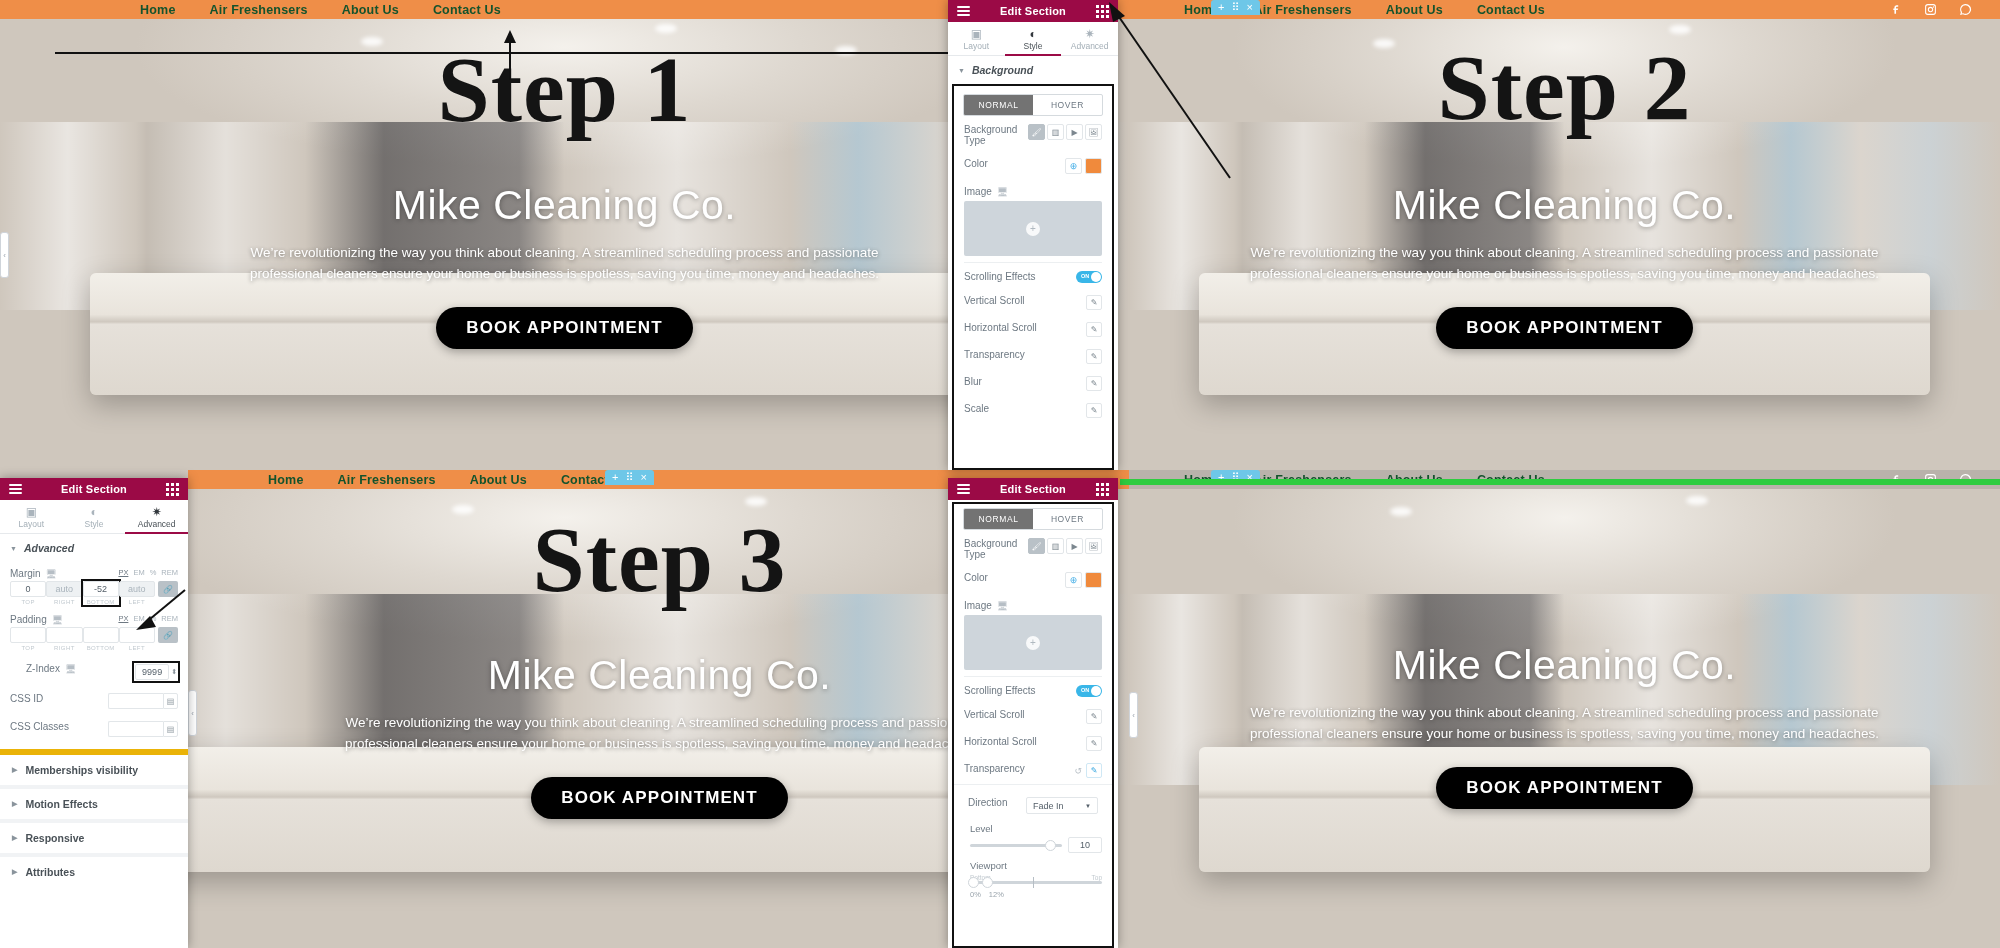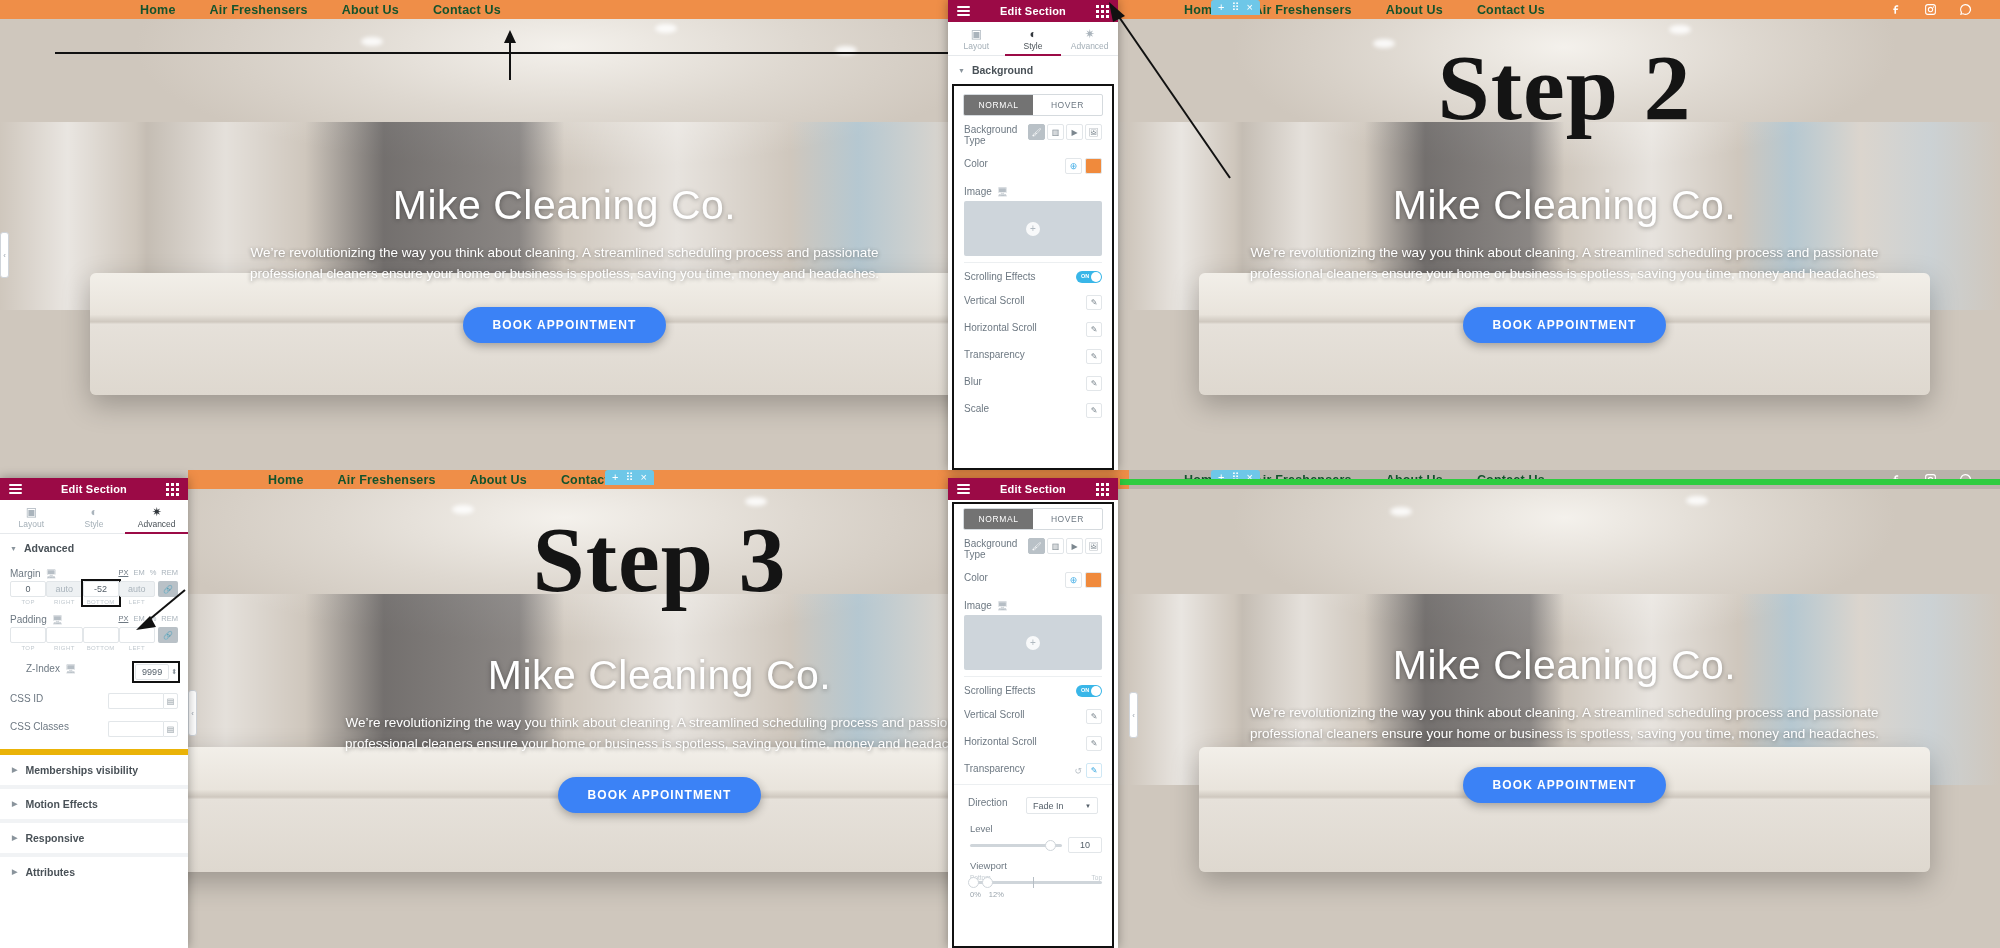--- a/index.html
+++ b/index.html
@@ -49,22 +49,22 @@
     font-family:"Liberation Serif", serif; font-weight:700;
     font-size:94px; line-height:1; color:#141414; letter-spacing:1px; z-index:4;
     text-shadow:0 1px 0 rgba(255,255,255,.12);
   }
   .hero{ position:absolute; left:0; right:0; top:182px; text-align:center; z-index:5; color:#fff; }
   .hero h1{ font-family:"Liberation Sans", sans-serif; font-weight:400; font-size:41px; letter-spacing:.5px;
     text-shadow:0 1px 5px rgba(0,0,0,.35); }
   .hero p{ margin-top:14px; font-size:13.5px; line-height:1.55; max-width:690px; margin-left:auto;margin-right:auto;
     text-shadow:0 1px 4px rgba(0,0,0,.45); }
   .bookbtn{
-    display:inline-block; margin-top:22px; background:#3b82f6; color:#fff;
-    font-size:12px; font-weight:700; letter-spacing:1.1px;
+    display:inline-block; margin-top:22px; background:#000000; color:#fff;
+    font-size:17px; font-weight:700; letter-spacing:1.1px;
     padding:11px 30px; border-radius:22px; box-shadow:0 3px 10px rgba(0,0,0,.3);
   }
   .blackline{ position:absolute; height:2px; background:#111; z-index:7; }
   .sec-toolbar{
     position:absolute; z-index:9; background:#6ec7e8; color:#fff;
     border-radius:3px 3px 0 0; display:flex; align-items:center; gap:7px;
     padding:2px 7px; font-size:10px; height:15px;
   }
   .sec-toolbar .ic{ line-height:1; font-size:11px; }
   .edge-handle{
@@ -87,21 +87,21 @@
   .hamb{ width:13px; }
   .hamb i{ display:block; height:2px; background:#fff; margin:2px 0; border-radius:1px; }
   .grid9{ display:grid; grid-template-columns:repeat(3,3px); gap:2px; }
   .grid9 i{ width:3px;height:3px;background:#fff;display:block; }
   .tabs{ display:flex; border-bottom:1px solid #e6e9ec; background:#fff; flex:0 0 auto; }
   .tab{ flex:1; text-align:center; padding:5px 0 4px; color:#a4afb7; font-size:8.5px; position:relative; }
   .tab .gi{ display:block; font-size:12px; line-height:14px; color:#aab4bc; }
   .tab.active{ color:#495157; }
   .tab.active .gi{ color:#33383d; }
   .tab.active:after{ content:""; position:absolute; left:0;right:0;bottom:-1px;height:2px;background:#9b0a46; }
-  .sec-title{ display:flex; align-items:center; gap:7px; padding:8px 10px; color:#495157; font-weight:700; font-size:10.5px; }
+  .sec-title{ display:flex; align-items:center; gap:7px; padding:8px 10px; color:#495157; font-weight:700; font-size:10.5px;font-style:italic; }
   .caret{ font-size:7px; color:#8a949c; }
   .panel-body{ flex:1 1 auto; overflow:hidden; background:#fff; position:relative; }
   .hl-box{ border:2px solid #111; margin:0 4px; }
   .normalhover{ display:flex; margin:8px 9px 2px; border:1px solid #d5dade; border-radius:2px; overflow:hidden; }
   .normalhover div{ flex:1; text-align:center; font-size:8.5px; padding:5px 0; letter-spacing:.6px; color:#6d7882; }
   .normalhover .on{ background:#737373; color:#fff; }
   .row{ display:flex; align-items:flex-start; justify-content:space-between; padding:6px 10px; }
   .row .lab{ font-size:10px; color:#6d7882; display:flex; align-items:center; gap:5px; }
   .mon{ font-size:9px; color:#b6bec5; }
   .btn-group{ display:flex; gap:2px; }
@@ -178,20 +178,21 @@
           </svg>
         <svg viewBox="0 0 24 24">
             <path d="M7 2h10a5 5 0 015 5v10a5 5 0 01-5 5H7a5 5 0 01-5-5V7a5 5 0 015-5zm0 2a3 3 0 00-3 3v10a3 3 0 003 3h10a3 3 0 003-3V7a3 3 0 00-3-3H7zm5 3a5 5 0 110 10 5 5 0 010-10zm0 2a3 3 0 100 6 3 3 0 000-6zm5.5-2.8a1.2 1.2 0 110 2.4 1.2 1.2 0 010-2.4z"></path>
           </svg>
         <svg viewBox="0 0 24 24">
             <path d="M12 2a10 10 0 00-8.6 15L2 22l5.2-1.4A10 10 0 1012 2zm0 2a8 8 0 11-4.1 14.9l-.3-.2-2.6.7.7-2.5-.2-.3A8 8 0 0112 4zm-3.4 4c-.2 0-.5.1-.7.4-.3.3-.9.9-.9 2.1s.9 2.4 1 2.6c.1.2 1.7 2.7 4.2 3.7 2 .8 2.4.6 2.9.6.5 0 1.5-.6 1.7-1.2.2-.6.2-1.1.1-1.2 0-.1-.2-.2-.5-.3l-1.7-.8c-.2-.1-.4-.1-.6.1l-.7.9c-.1.2-.3.2-.5.1-.3-.1-1.2-.4-2.2-1.4-.8-.7-1.3-1.6-1.5-1.8-.1-.2 0-.4.1-.5l.4-.5c.1-.2.2-.3.3-.5 0-.2 0-.3 0-.5l-.7-1.6c-.2-.4-.4-.3-.5-.3z"></path>
           </svg>
       </div>
     </div>
     <div class="blackline" style="left:55px;right:180px;top:52px;"></div>
+    <div class="stepword" style="top:42px;">Step 1</div>
     <div class="hero">
       <h1>Mike Cleaning Co.</h1>
       <p>We’re revolutionizing the way you think about cleaning. A streamlined scheduling process and passionate professional cleaners ensure your home or business is spotless, saving you time, money and headaches.</p>
       <span class="bookbtn">BOOK APPOINTMENT</span>
     </div>
     <div class="edge-handle" style="left:0;top:232px;">‹</div>
   </div>
 </div>
 
 <div class="quad" style="left:1129px;top:0;width:871px;height:470px;">

